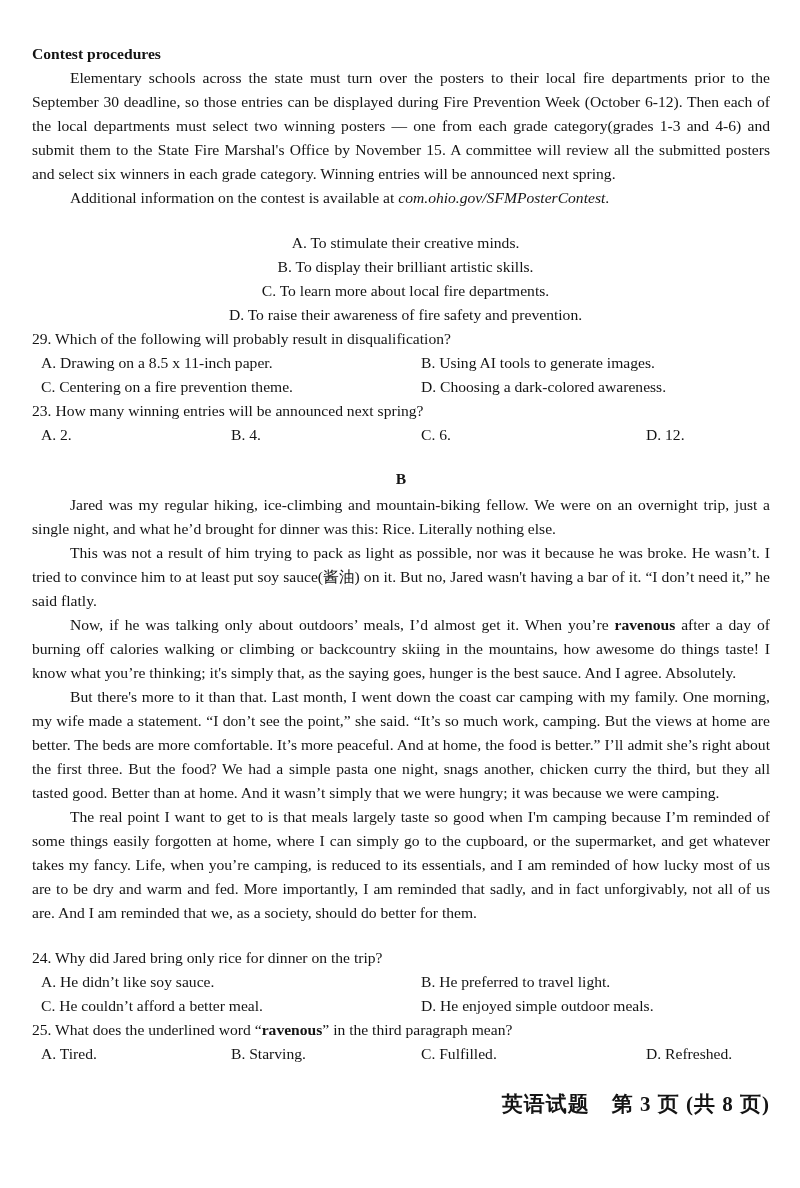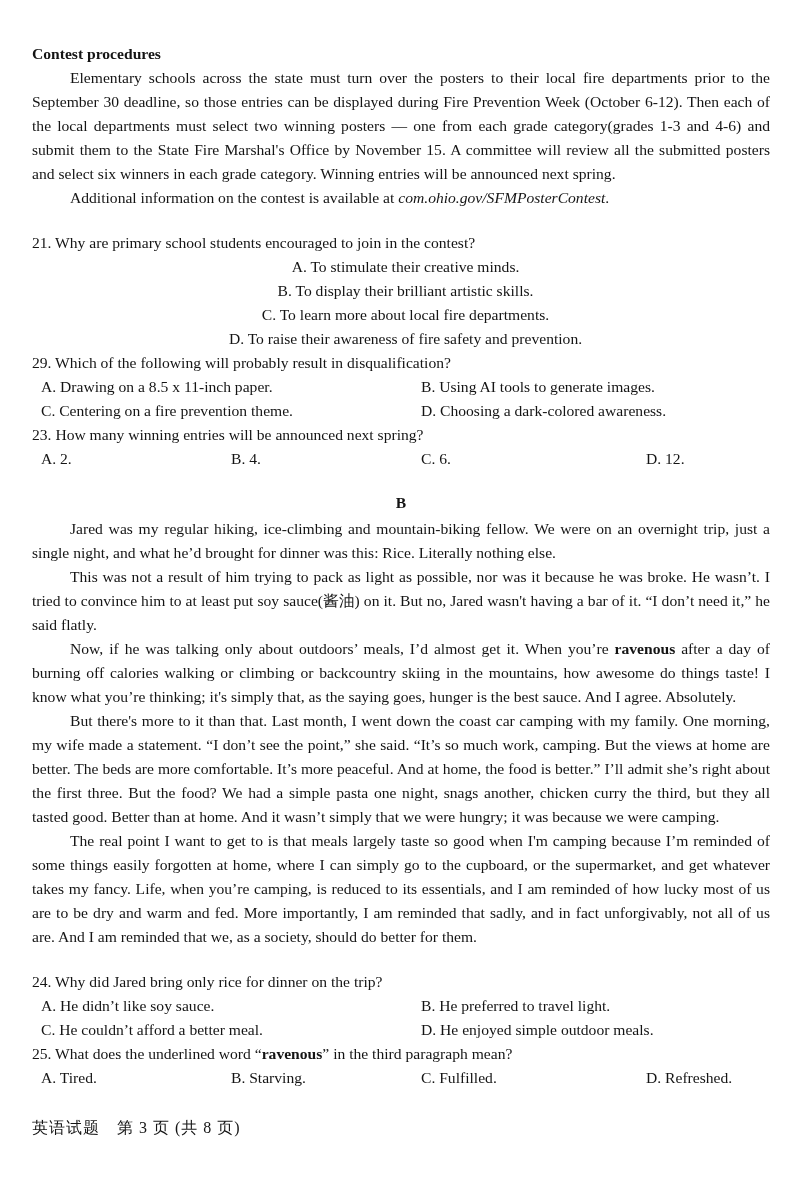--- a/index.html
+++ b/index.html
@@ -39,37 +39,36 @@
   }
   .section-heading {
     text-align: center;
     font-weight: bold;
     margin: 20px 0 2px 0;
   }
   .kw { font-weight: bold; }
   .it { font-style: italic; }
   .footer {
     margin-top: 26px;
-    text-align: left;
-    font-weight: normal;
-    font-size: 16px;
+    text-align: right;
+    font-weight: bold;
+    font-size: 21px;
     letter-spacing: 1px;
   }
 </style>
 </head>
 <body>
 
 <div class="page">
 
   <p class="h-bold">Contest procedures</p>
   <p class="para">Elementary schools across the state must turn over the posters to their local fire departments prior to the September 30 deadline, so those entries can be displayed during Fire Prevention Week (October 6-12). Then each of the local departments must select two winning posters — one from each grade category(grades 1-3 and 4-6) and submit them to the State Fire Marshal's Office by November 15. A committee will review all the submitted posters and select six winners in each grade category. Winning entries will be announced next spring.</p>
   <p class="para"><span>Additional information on the contest is available at </span><span class="it">com.ohio.gov/SFMPosterContest</span><span>.</span></p>
 
   <div class="qblock">
-    <p class="stem">21. Why are primary school students encouraged to join in the contest?</p>
     <div class="opts-col">
       <div class="opt">A. To stimulate their creative minds.</div>
       <div class="opt">B. To display their brilliant artistic skills.</div>
       <div class="opt">C. To learn more about local fire departments.</div>
       <div class="opt">D. To raise their awareness of fire safety and prevention.</div>
     </div>
   </div>
 
   <div>
     <p class="stem">29. Which of the following will probably result in disqualification?</p>

